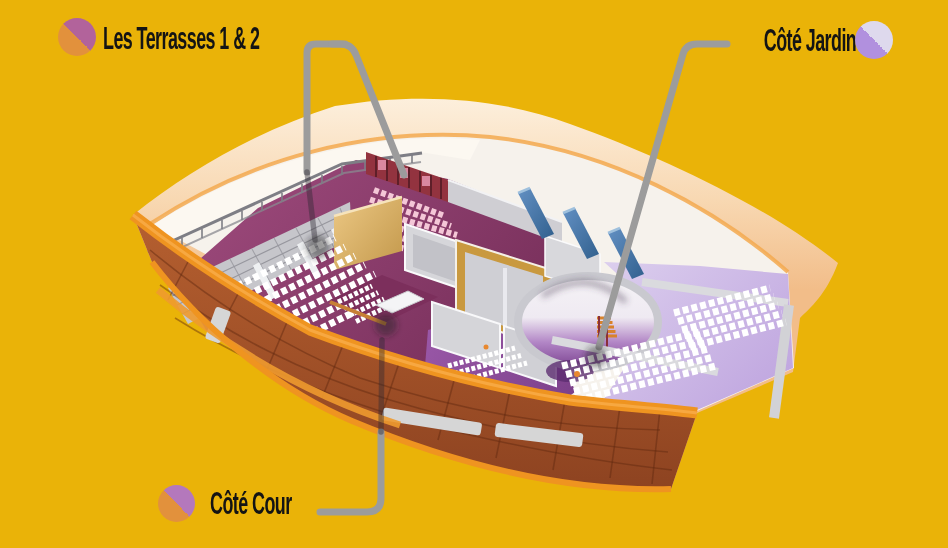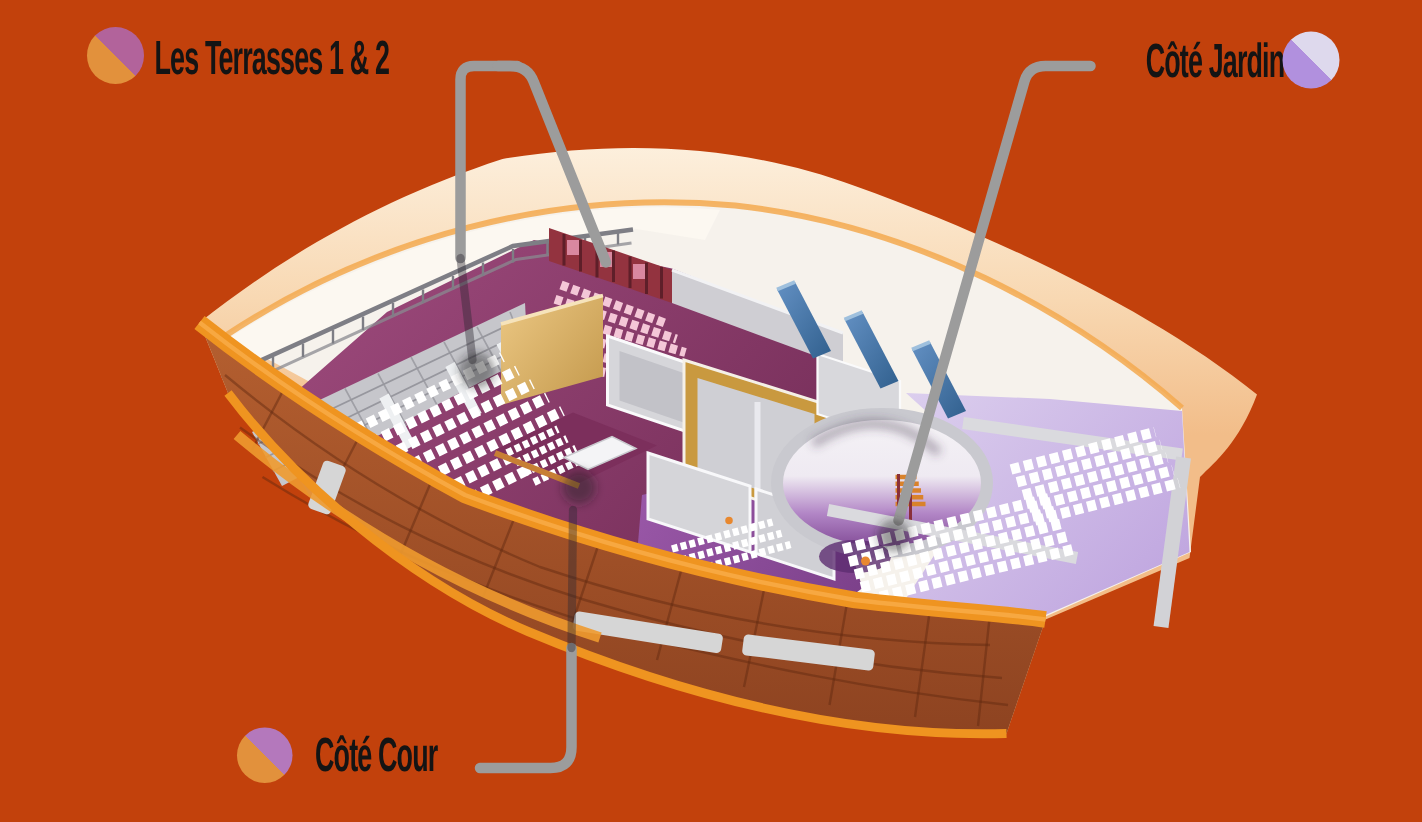--- a/index.html
+++ b/index.html
@@ -1,16 +1,16 @@
 <!DOCTYPE html>
 <html><head>
 <meta charset="utf-8">
 <style>
   html,body{margin:0;padding:0;background:#fff;}
-  #stage{position:relative;width:948px;height:548px;background:#c2410c;overflow:hidden;
+  #stage{position:relative;width:948px;height:548px;background:#eab308;overflow:hidden;
          font-family:"Liberation Sans",sans-serif;}
   #plan-svg{position:absolute;left:0;top:0;width:948px;height:548px;}
   .lbl{position:absolute;font-weight:700;font-size:32px;line-height:1;letter-spacing:-1px;
        color:#141414;white-space:nowrap;transform:scaleX(.56);transform-origin:0 50%;}
   .lbl.right{text-align:right;transform-origin:100% 50%;}
   .swatch{position:absolute;width:38px;height:38px;border-radius:50%;}
 </style>
 </head>
 <body>
 

